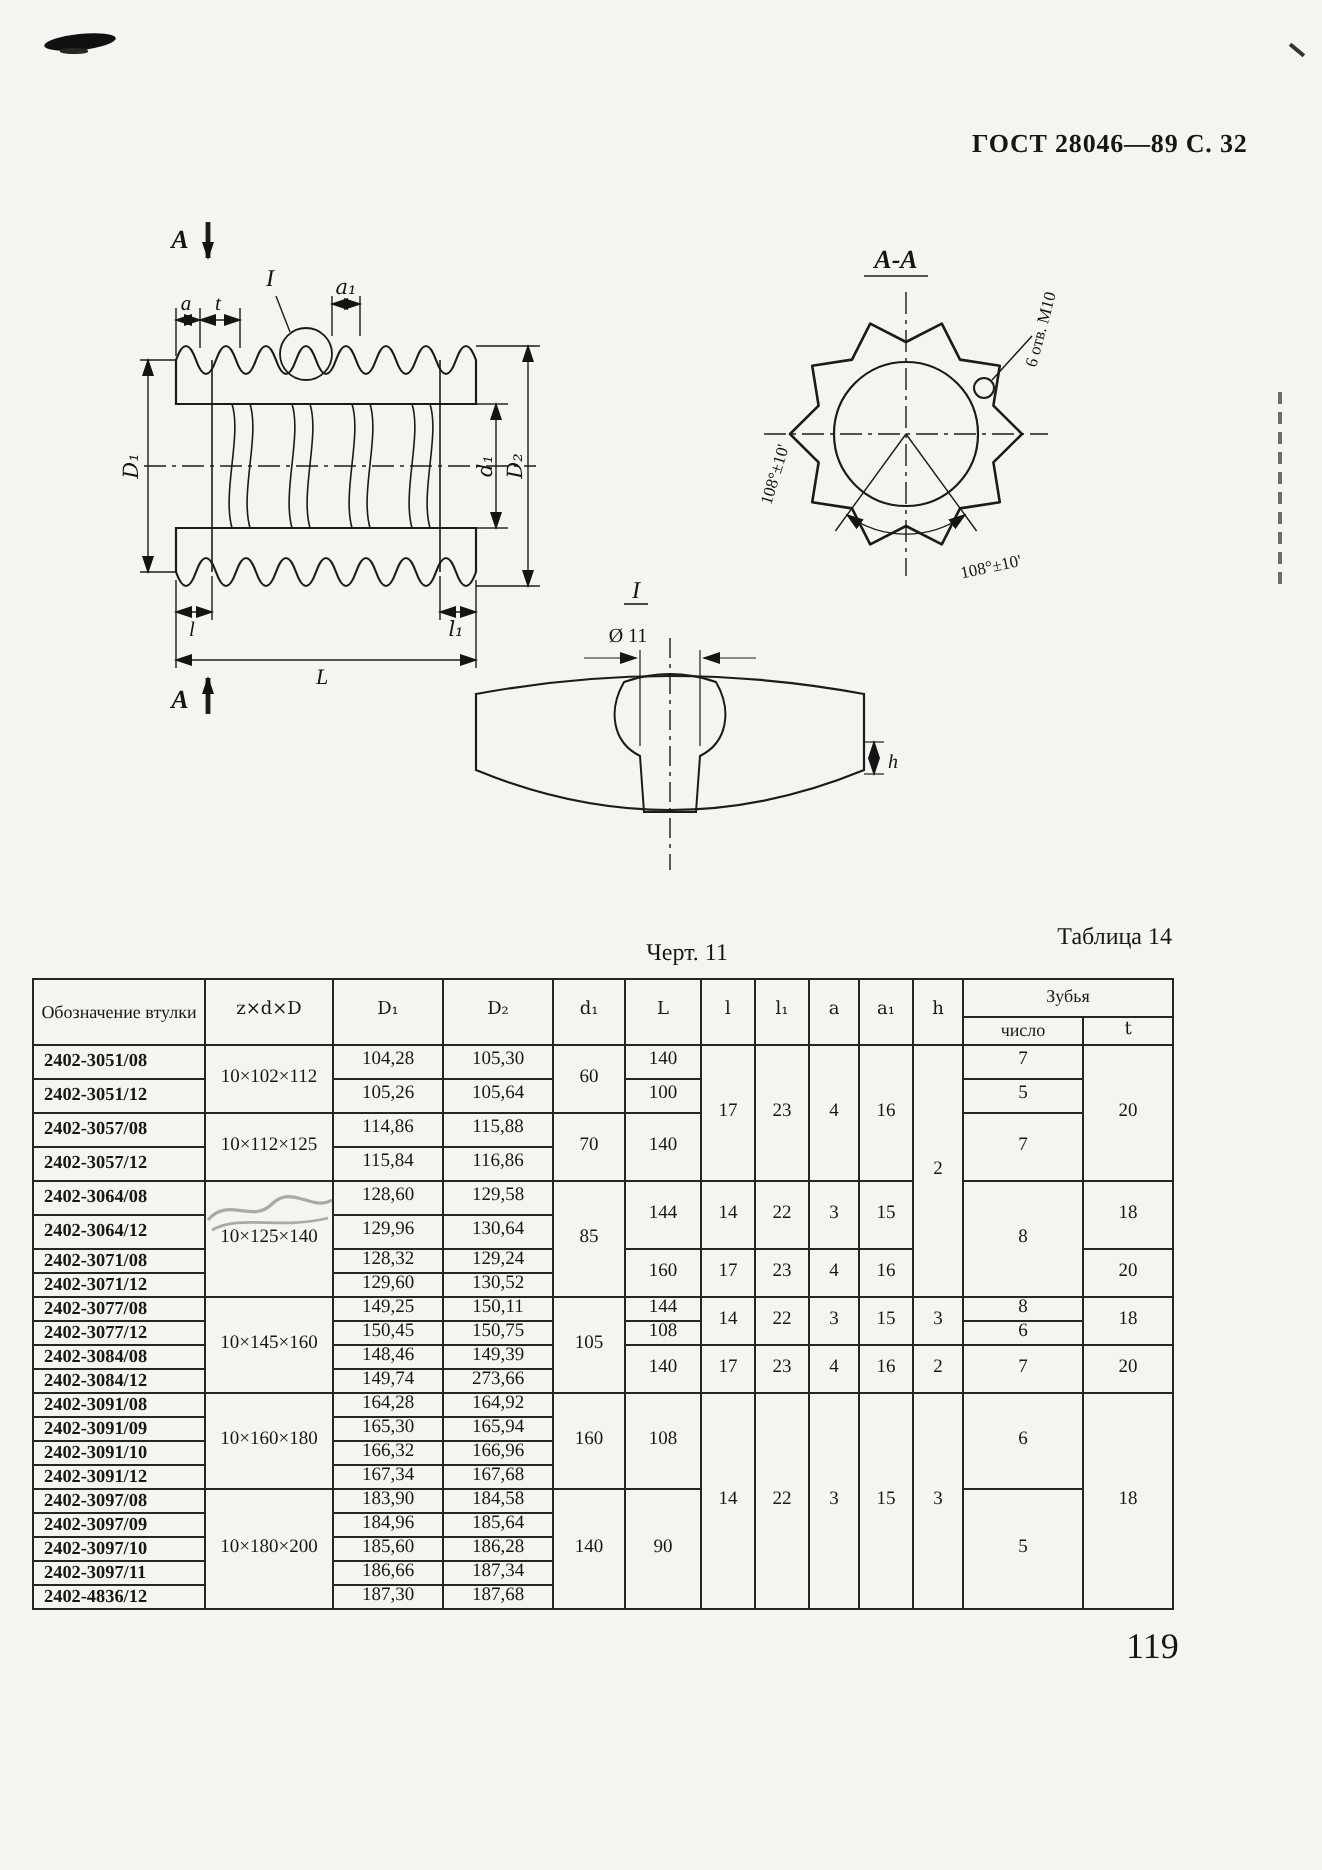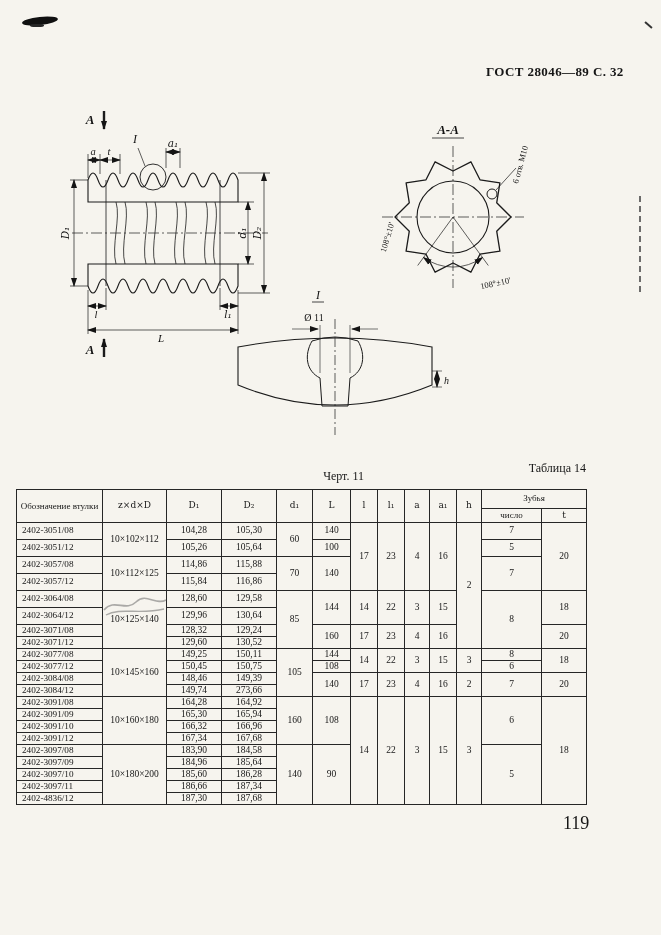--- a/index.html
+++ b/index.html
@@ -19,21 +19,21 @@
   
   table.dim-table{position:absolute;left:16px;top:489px;width:570px;border-collapse:collapse;
         table-layout:fixed;font-size:9.5px;line-height:1.05;}
   .dim-table th,.dim-table td{border:1px solid #262626;text-align:center;vertical-align:middle;
         padding:0 1px;font-weight:normal;overflow:hidden;}
   .dim-table thead tr:first-child th{height:18px;}
   .dim-table thead tr:last-child th{height:13px;}
   .dim-table th{font-size:9px;}
   .des-h{font-size:8.2px;line-height:1.2;margin-left:20px;}
   .sym{font-family:"DejaVu Serif",serif;}
-  td.des{text-align:left;padding-left:5px;font-size:9.2px;white-space:nowrap;}
+  td.des{text-align:left;padding-left:5px;font-size:9.2px;white-space:nowrap;font-weight:bold;}
   tr.tall>td{height:16px;}
   tr.short>td{height:11px;}
   
   .dwg text{font-family:"Liberation Serif",serif;font-style:italic;fill:#141414;}
   .dwg text.up{font-style:normal;}
   .dwg text.sub-t{font-family:"DejaVu Serif",serif;}
   .dwg .ln{stroke:#1b1b1b;fill:none;}
   .stamp path{stroke:#6b6b6b;fill:none;opacity:.55;}
 </style>
 </head>

